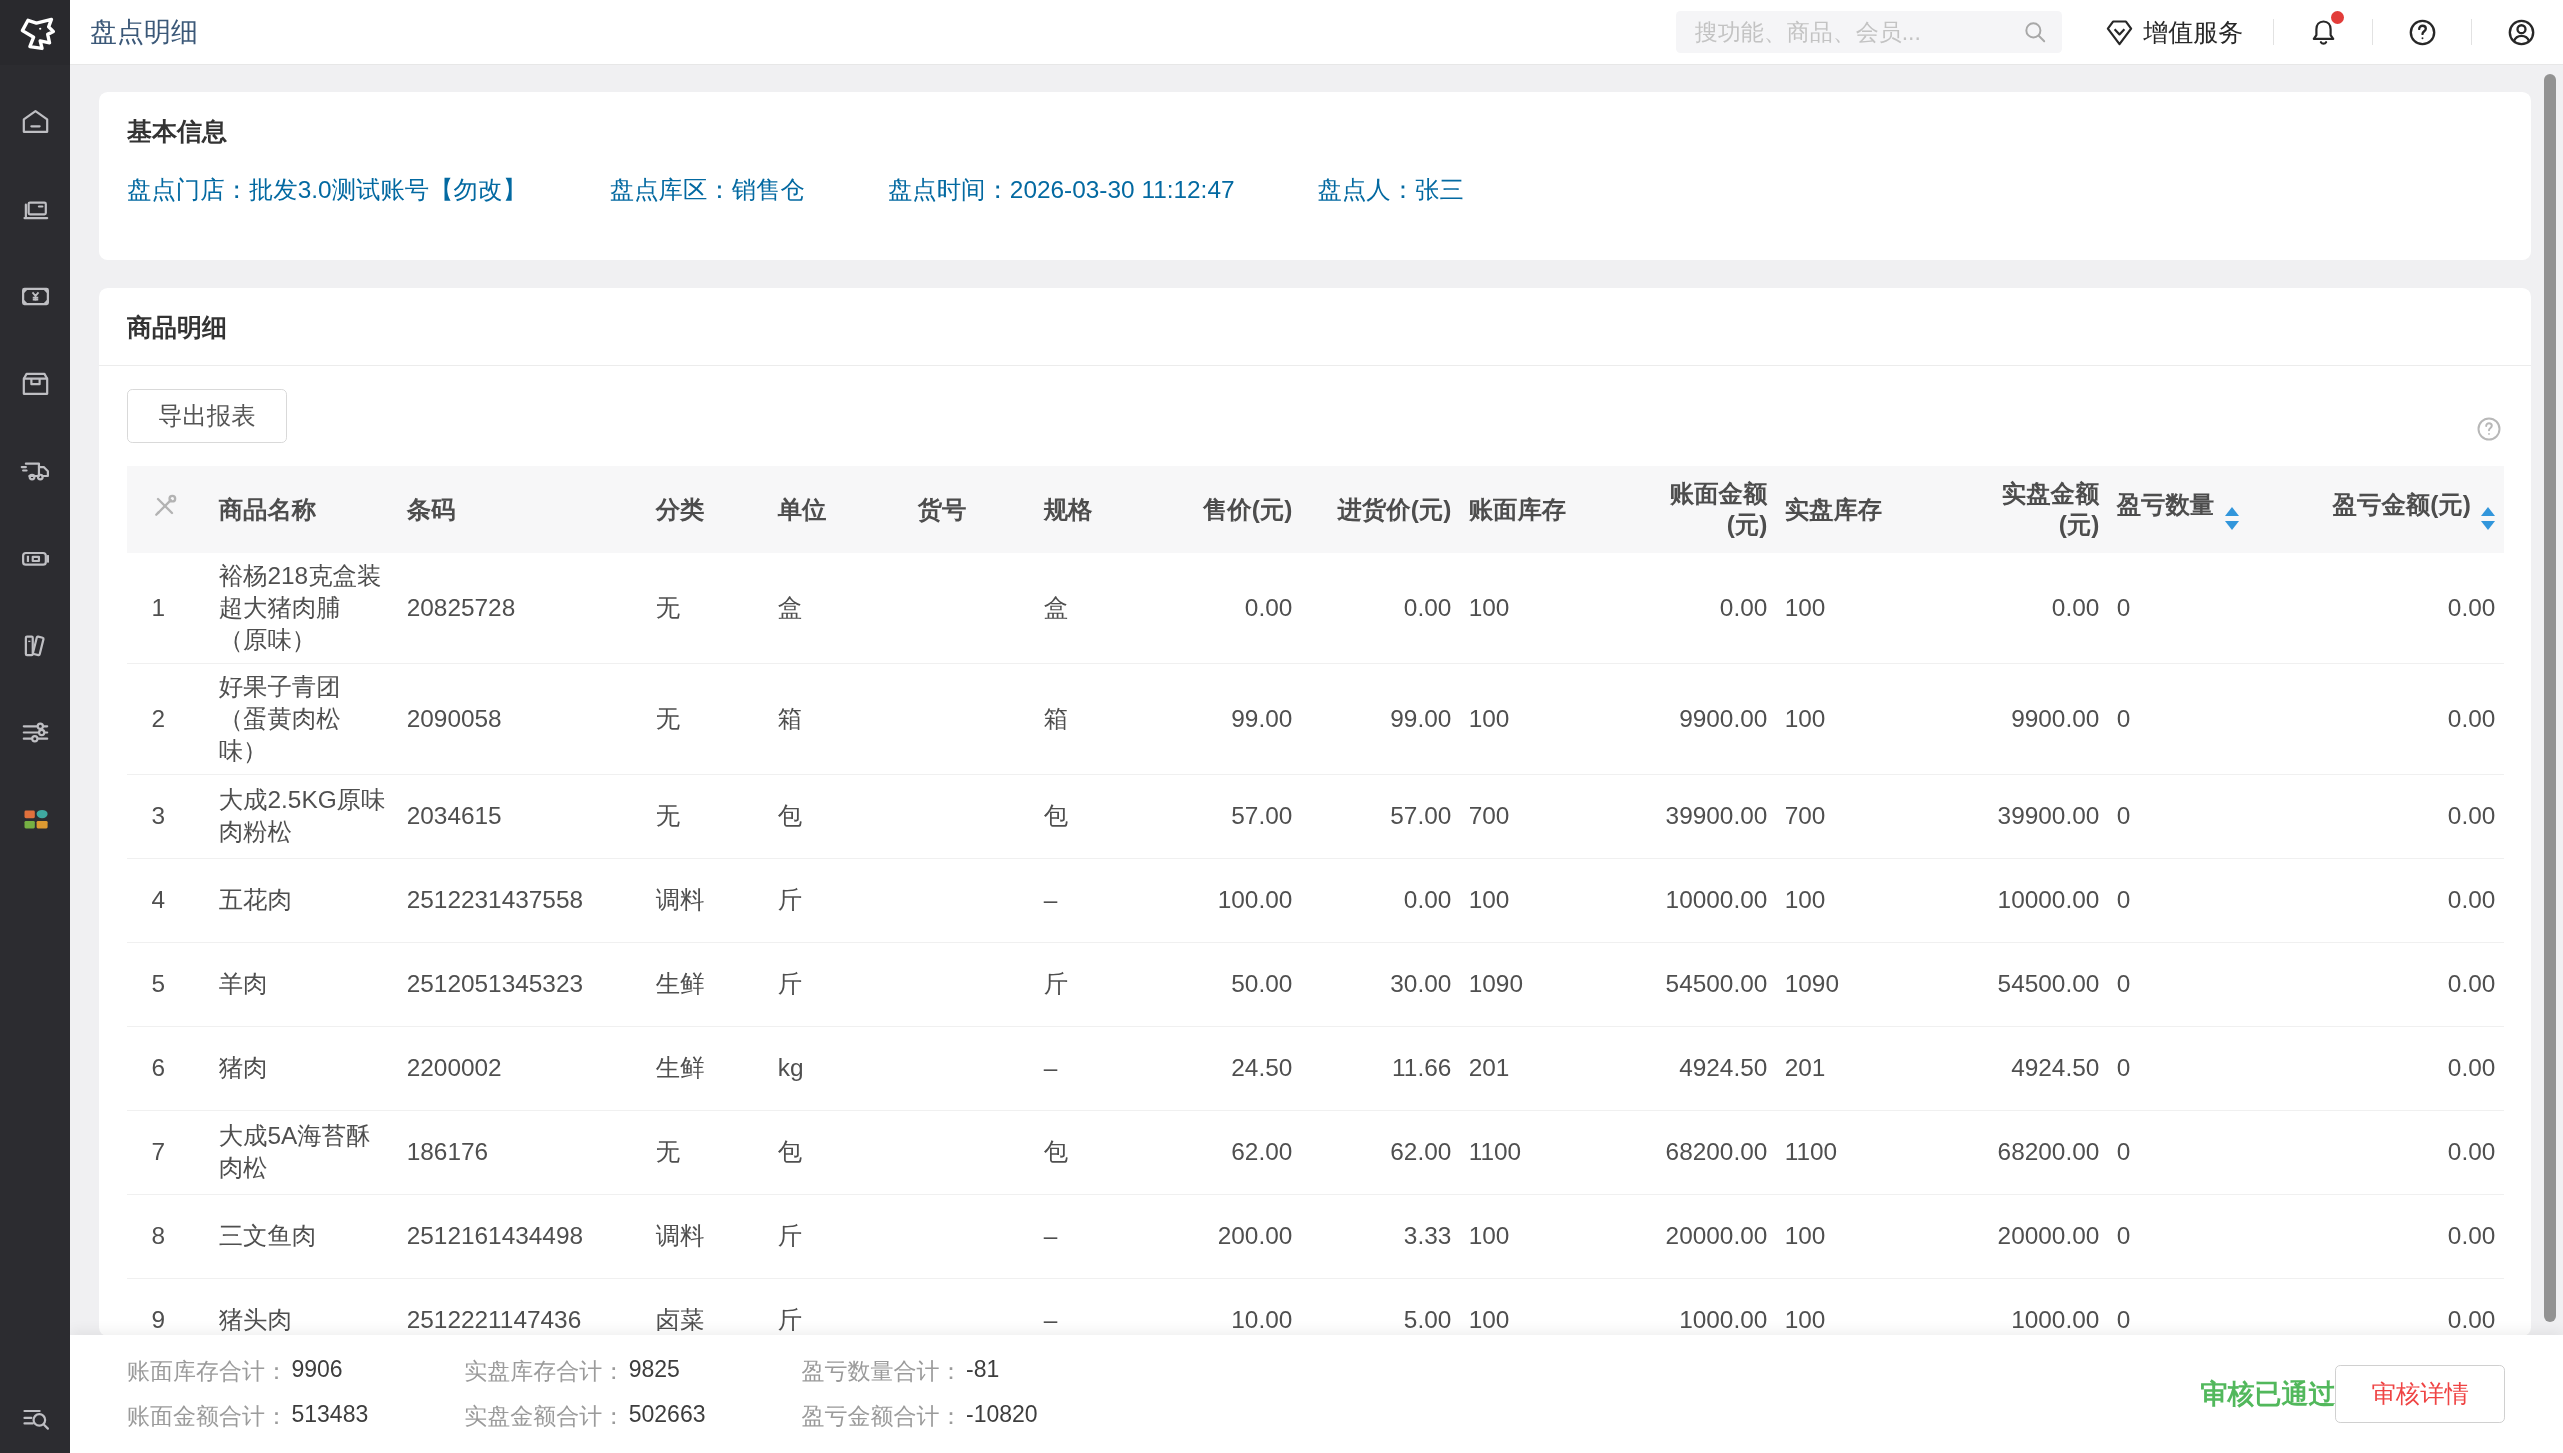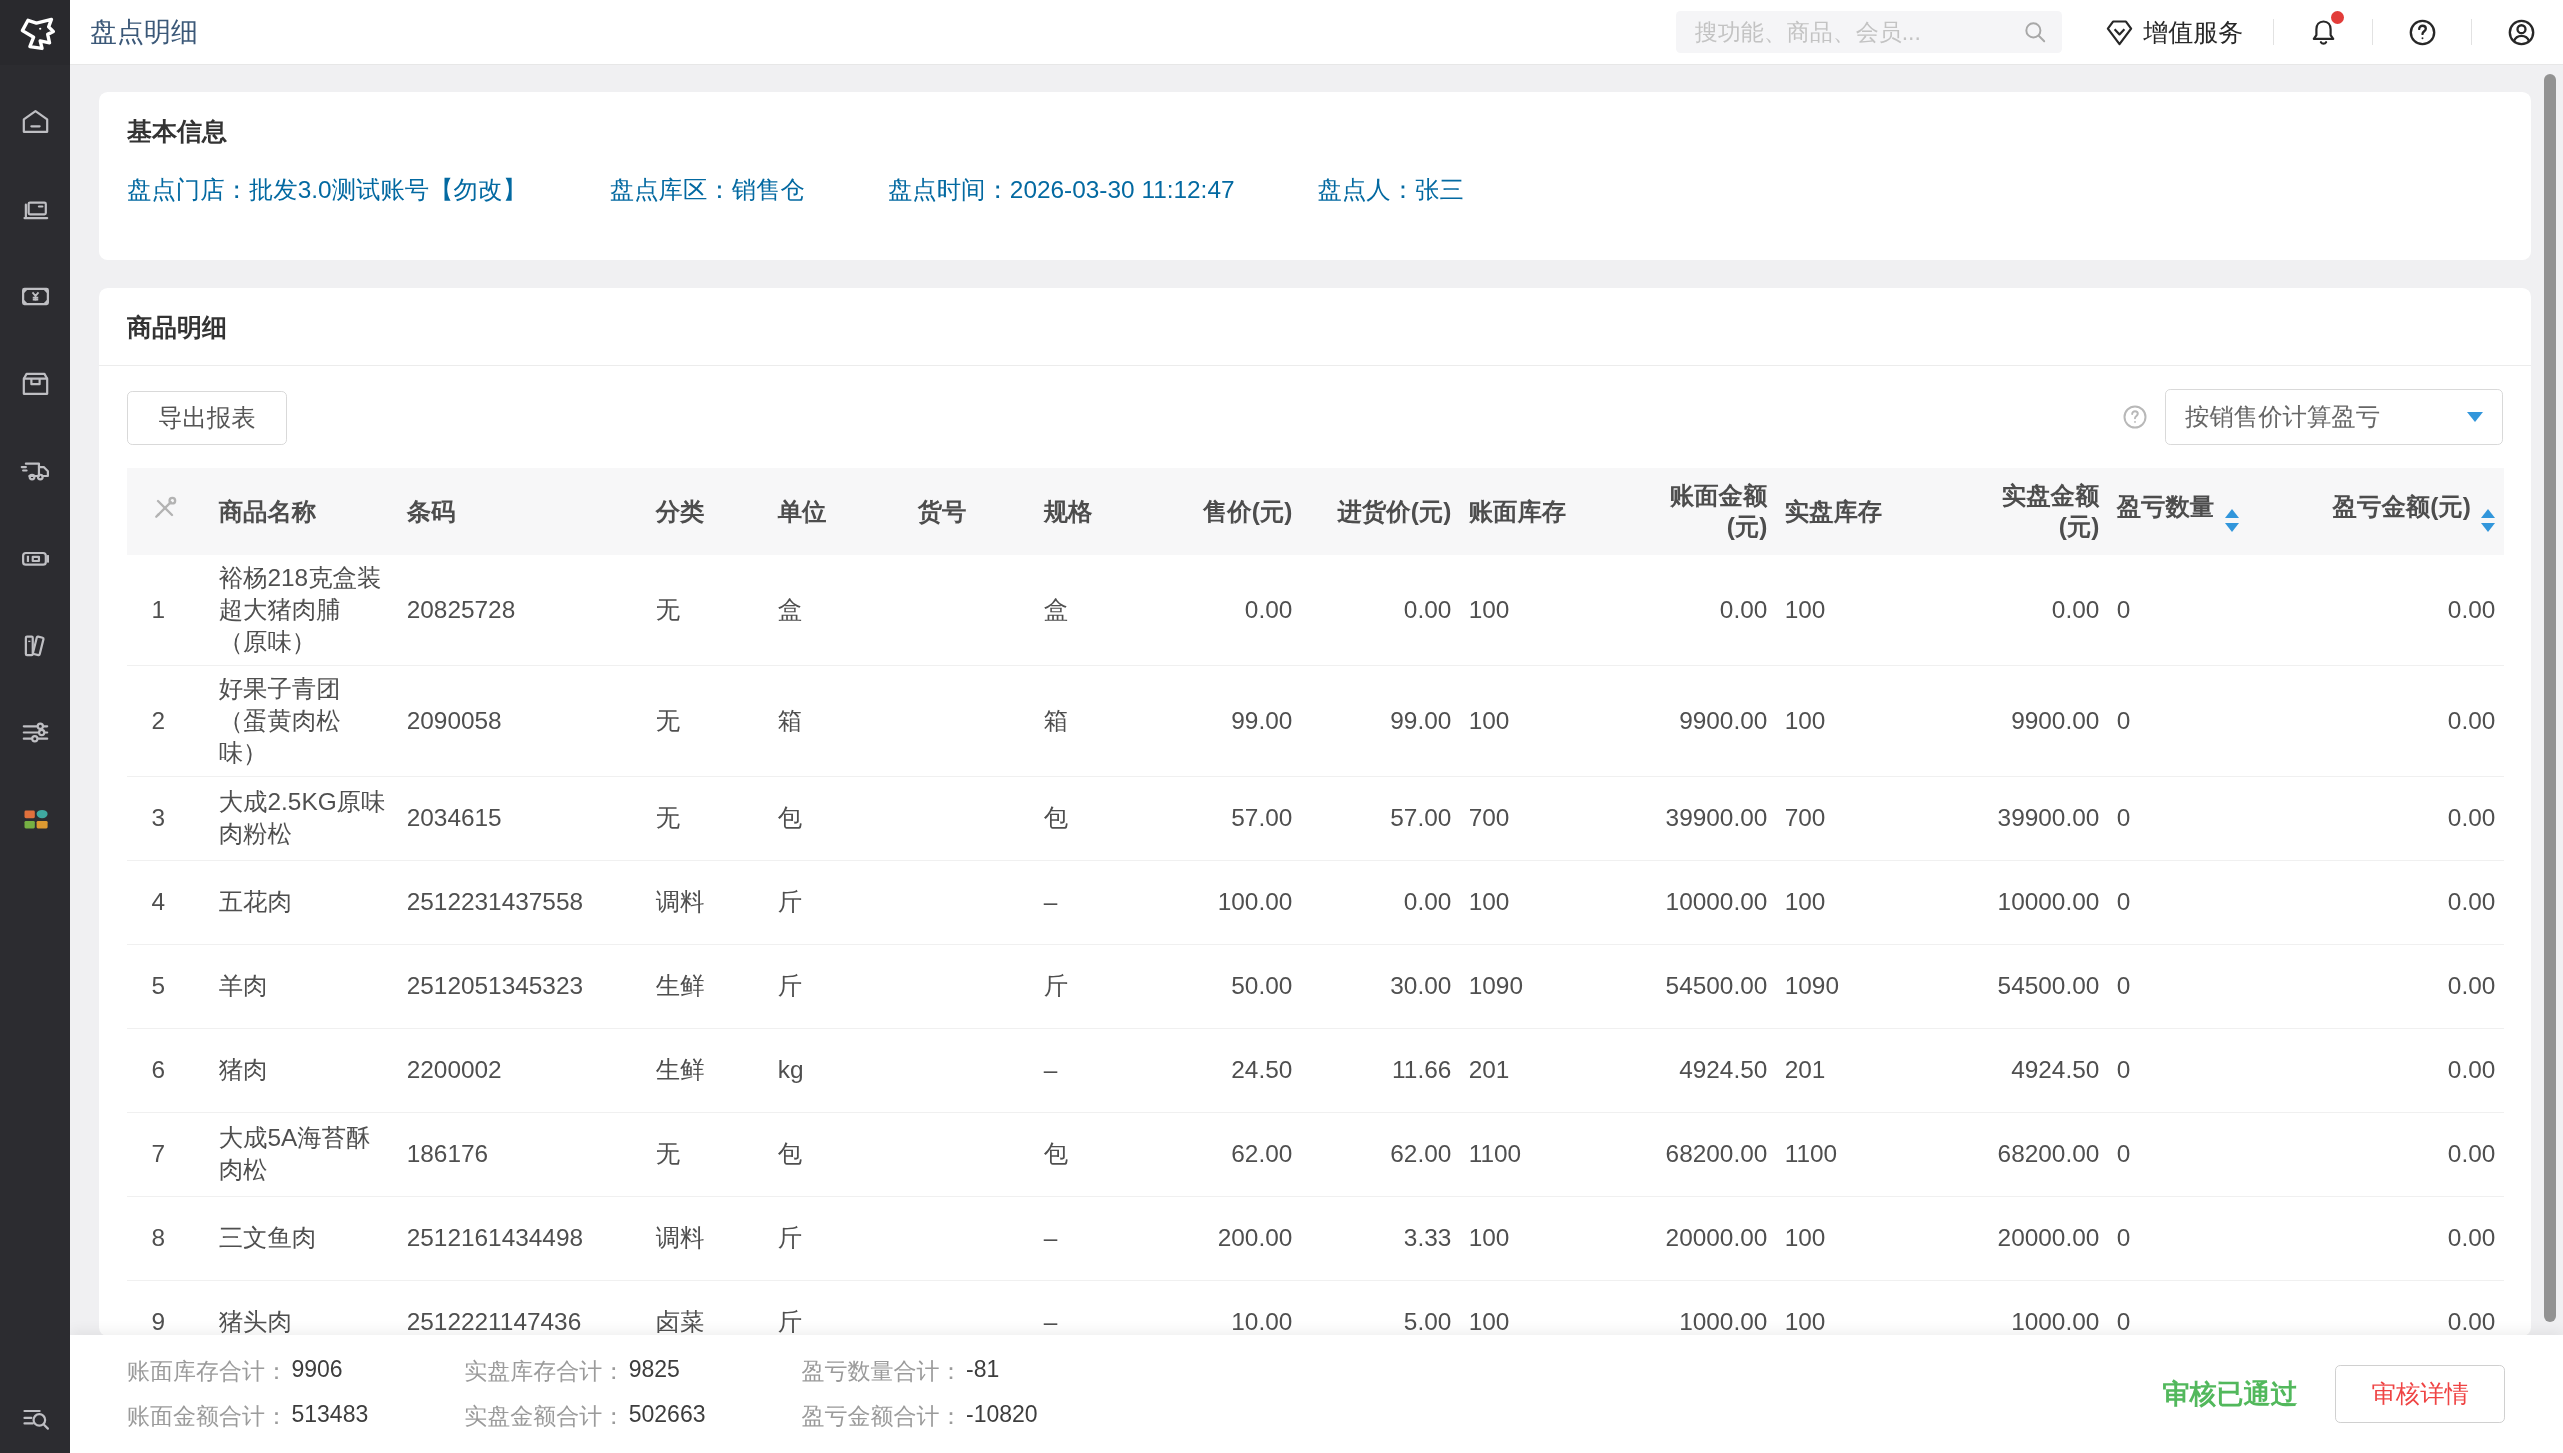--- a/index.html
+++ b/index.html
@@ -47,21 +47,21 @@
   .c0 { padding-left:24.4px !important; }
   .sort-wrap { display:inline-flex; flex-direction:column; gap:4.4px; margin-left:10.5px; vertical-align:-3.5px; cursor:pointer; }
   .tri-up { width:0; height:0; border-left:7.9px solid transparent; border-right:7.9px solid transparent; border-bottom:9.6px solid #3296db; }
   .tri-down { width:0; height:0; border-left:7.9px solid transparent; border-right:7.9px solid transparent; border-top:9.6px solid #3296db; }
 
   
   .footer { position:absolute; left:70px; bottom:0; width:2493px; height:118px; background:#fff; box-shadow:0 -5.2px 12.2px rgba(0,0,0,0.06); display:flex; align-items:center; padding-left:57px; z-index:15; }
   .sum-group { display:grid; grid-template-columns:auto auto; column-gap:3.5px; row-gap:14px; font-size:23px; margin-right:96px; }
   .sum-label { color:#9b9b9b; text-align:right; white-space:nowrap; }
   .sum-value { color:#3d3d3d; white-space:nowrap; }
-  .footer-right { margin-left:auto; display:flex; align-items:center; gap:38px; margin-right:58px; }
+  .footer-right { margin-left:auto; display:flex; align-items:center; margin-right:58px; }
   .status-text { color:#52b85c; font-size:27px; font-weight:bold; }
   .detail-btn { height:58px; padding:0 35px; font-size:24.4px; color:#ef4444; background:#fff; border:0.9px solid #d0d0d0; border-radius:5.2px; cursor:pointer; font-family:inherit; }
 
   
   .scroll-thumb { position:absolute; right:7px; top:74px; width:12.2px; height:1248px; border-radius:6.1px; background:#929292; z-index:30; }
 </style>
 <title>盘点明细</title></head>
 <body>
 
 <div class="sidebar">
@@ -215,24 +215,20 @@
   <div class="card-divider"></div>
 
   <div class="toolbar">
     <button class="export-btn">导出报表</button>
     <div class="toolbar-right">
       <svg width="28" height="28" viewBox="0 0 24 24" fill="none" stroke="#b8b8b8" stroke-width="1.7">
         <circle cx="12" cy="12" r="9"></circle>
         <path d="M9.6 9.4 C9.6 8 10.7 7.1 12 7.1 C13.3 7.1 14.4 8 14.4 9.3 C14.4 11 12 11.2 12 13" stroke-linecap="round"></path>
         <circle cx="12" cy="16.2" r="0.8" fill="#b8b8b8" stroke="none"></circle>
       </svg>
-      <div class="profit-select">
-        <span>按销售价计算盈亏</span>
-        <span class="caret-down"></span>
-      </div>
     </div>
   </div>
 
   <table>
     <colgroup>
       <col style="width:83px">
         <col style="width:188px">
         <col style="width:249px">
         <col style="width:122px">
         <col style="width:140px">

